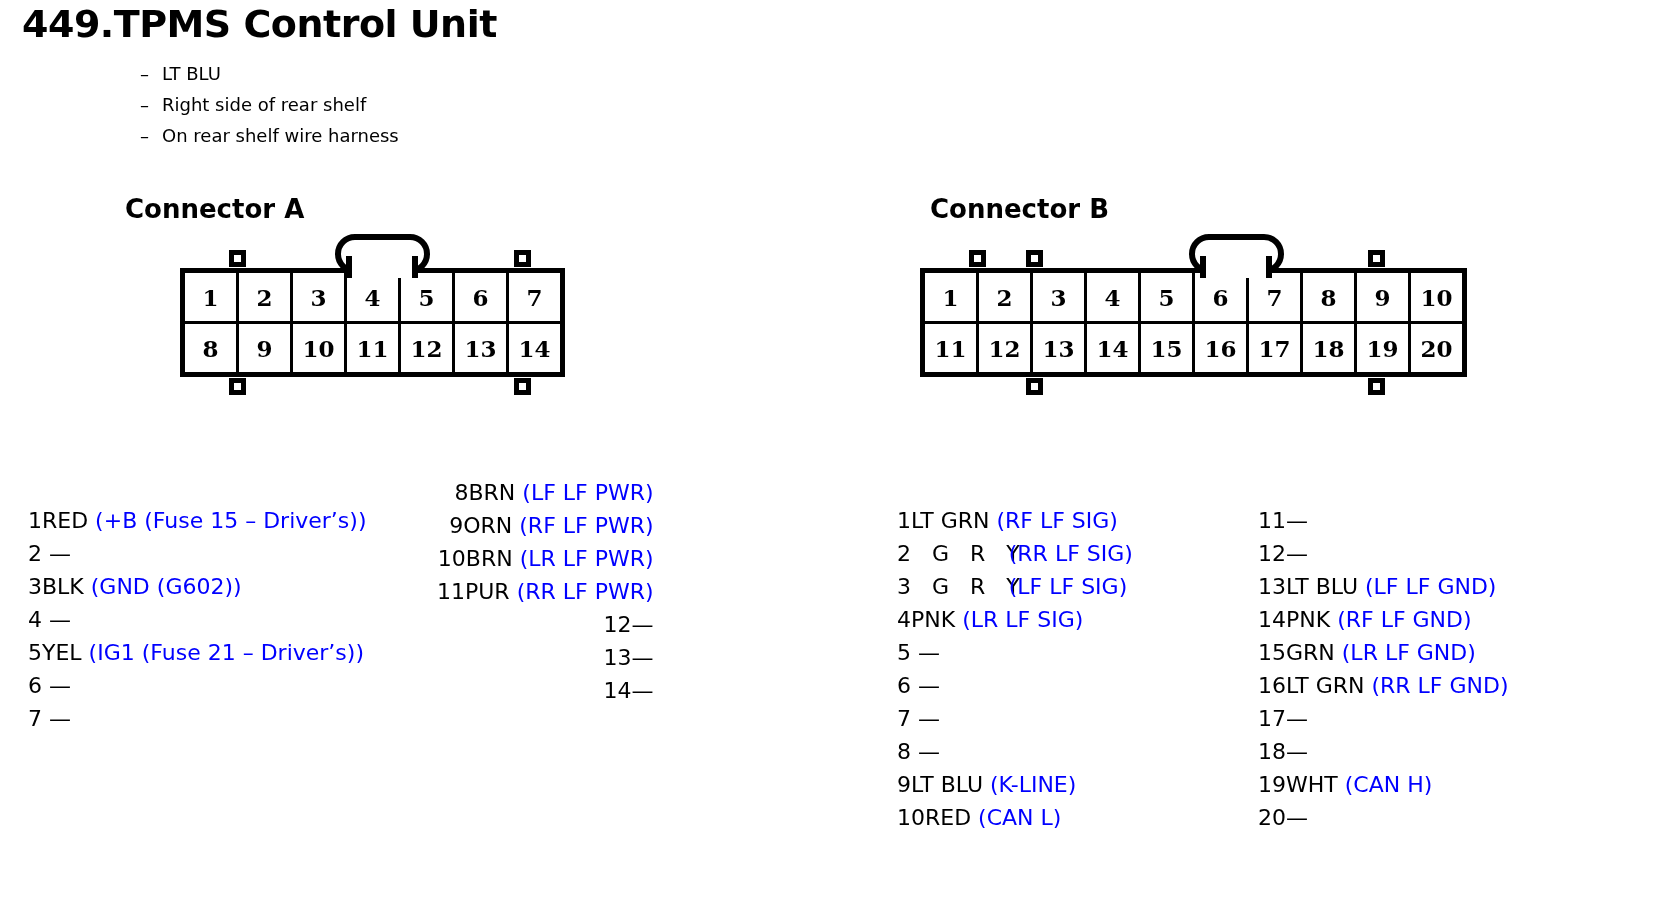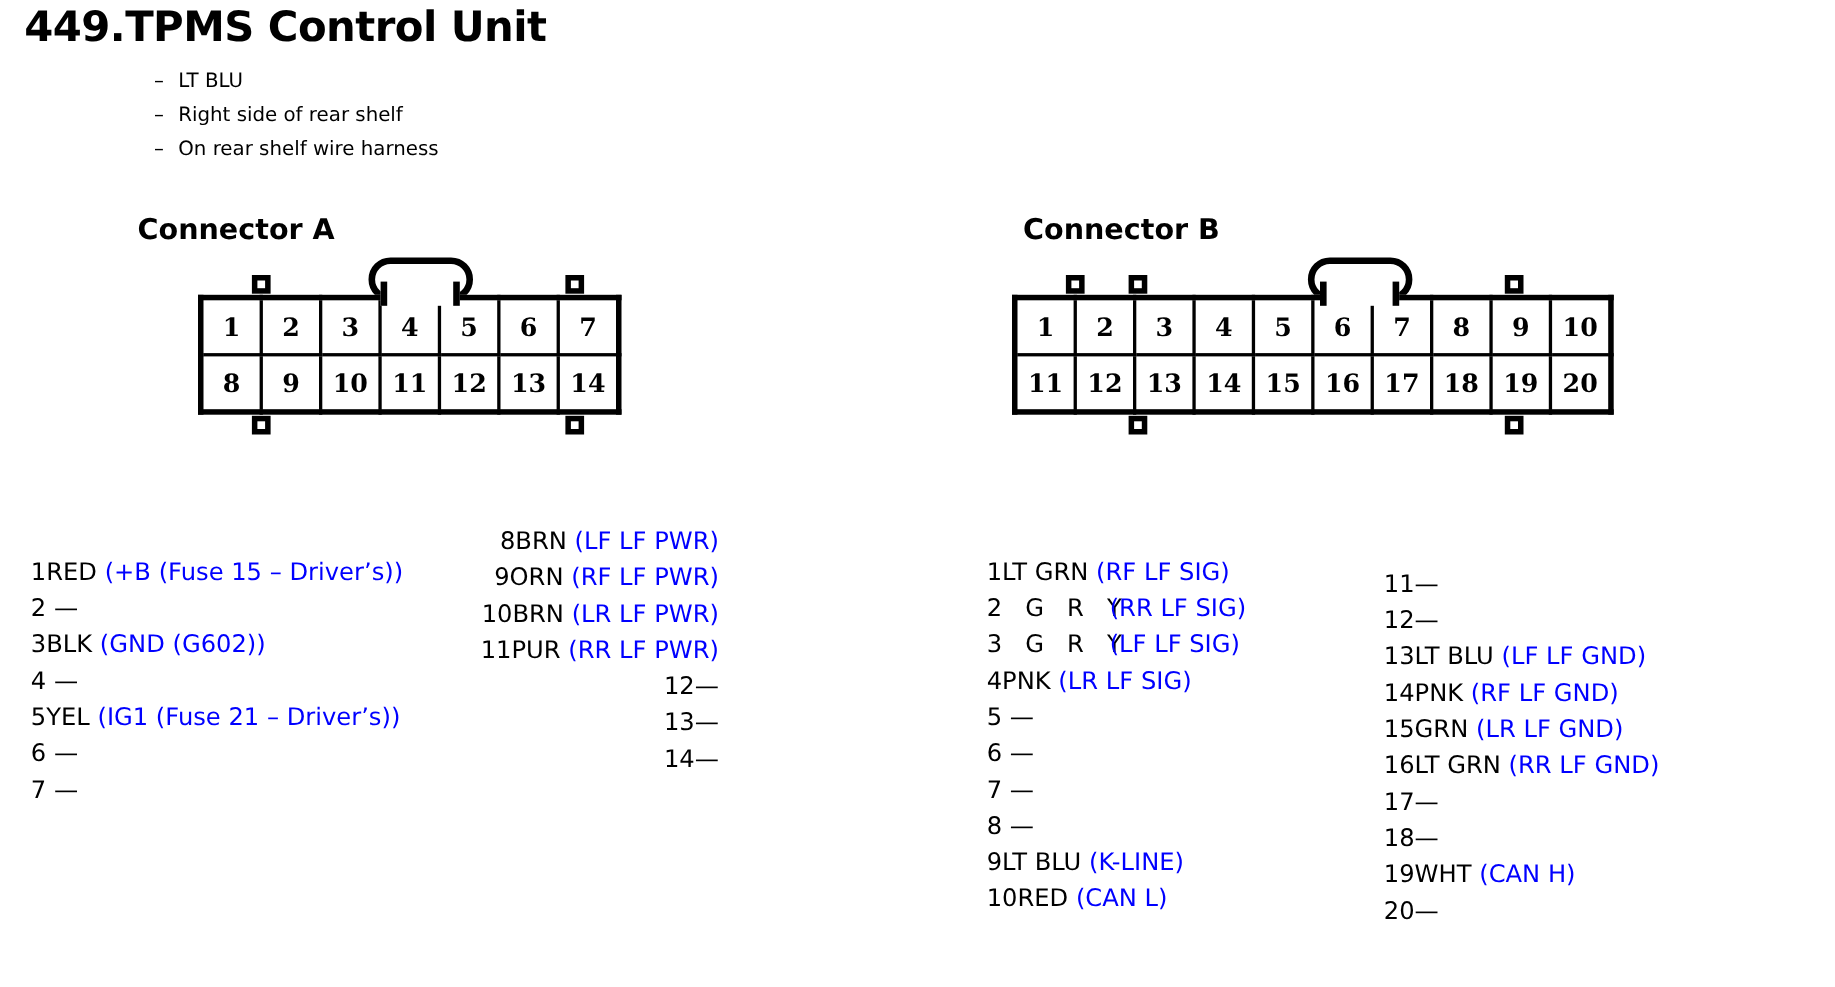--- a/index.html
+++ b/index.html
@@ -125,21 +125,21 @@
   
   .pin-list {
     position: absolute;
     font-size: 22px;
     line-height: 33px;
     white-space: nowrap;
   }
   #conn-a-pins-left  { left: 28px;  top: 504px; }
   #conn-a-pins-right { left: 437px; top: 476px; }
   #conn-b-pins-left  { left: 897px; top: 504px; }
-  #conn-b-pins-right { left: 1258px; top: 504px; margin-top: 11px; }
+  #conn-b-pins-right { left: 1258px; top: 504px; }
 
   .pin-row {
     position: relative;
     height: 33px;
   }
   .pin-id {
     color: #000000;
   }
   .pin-fn {
     color: #0000ff;

